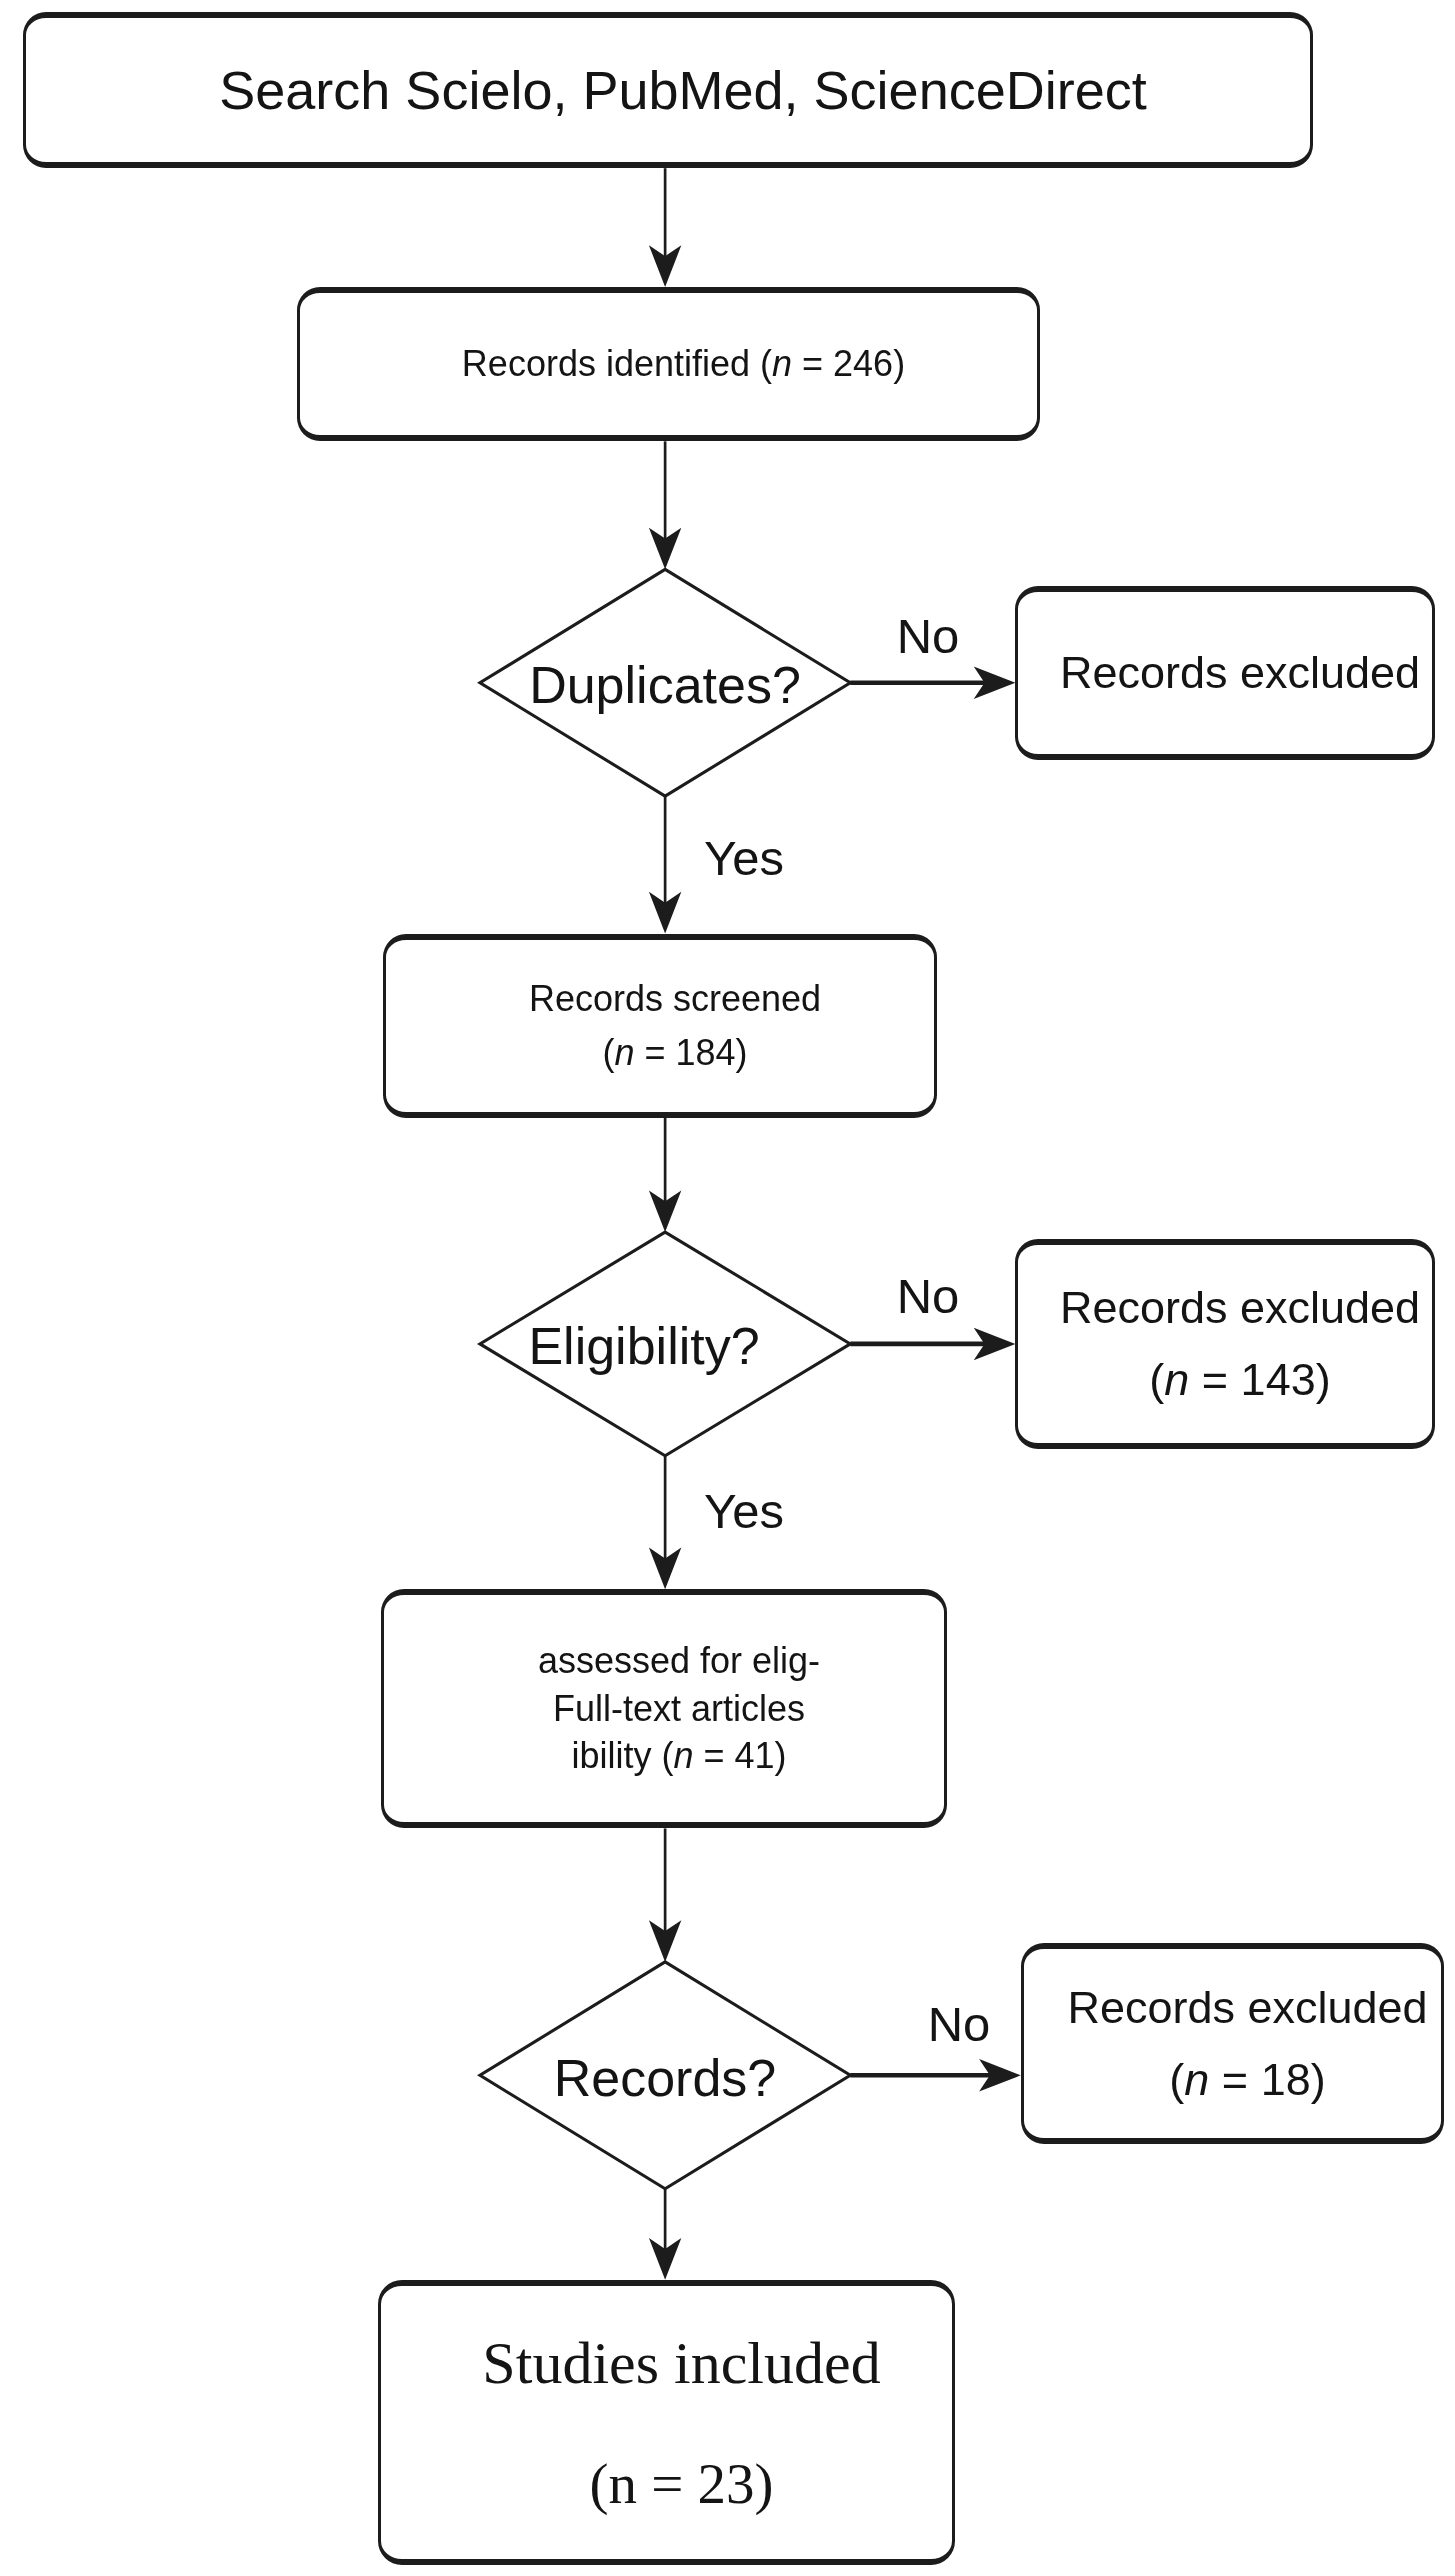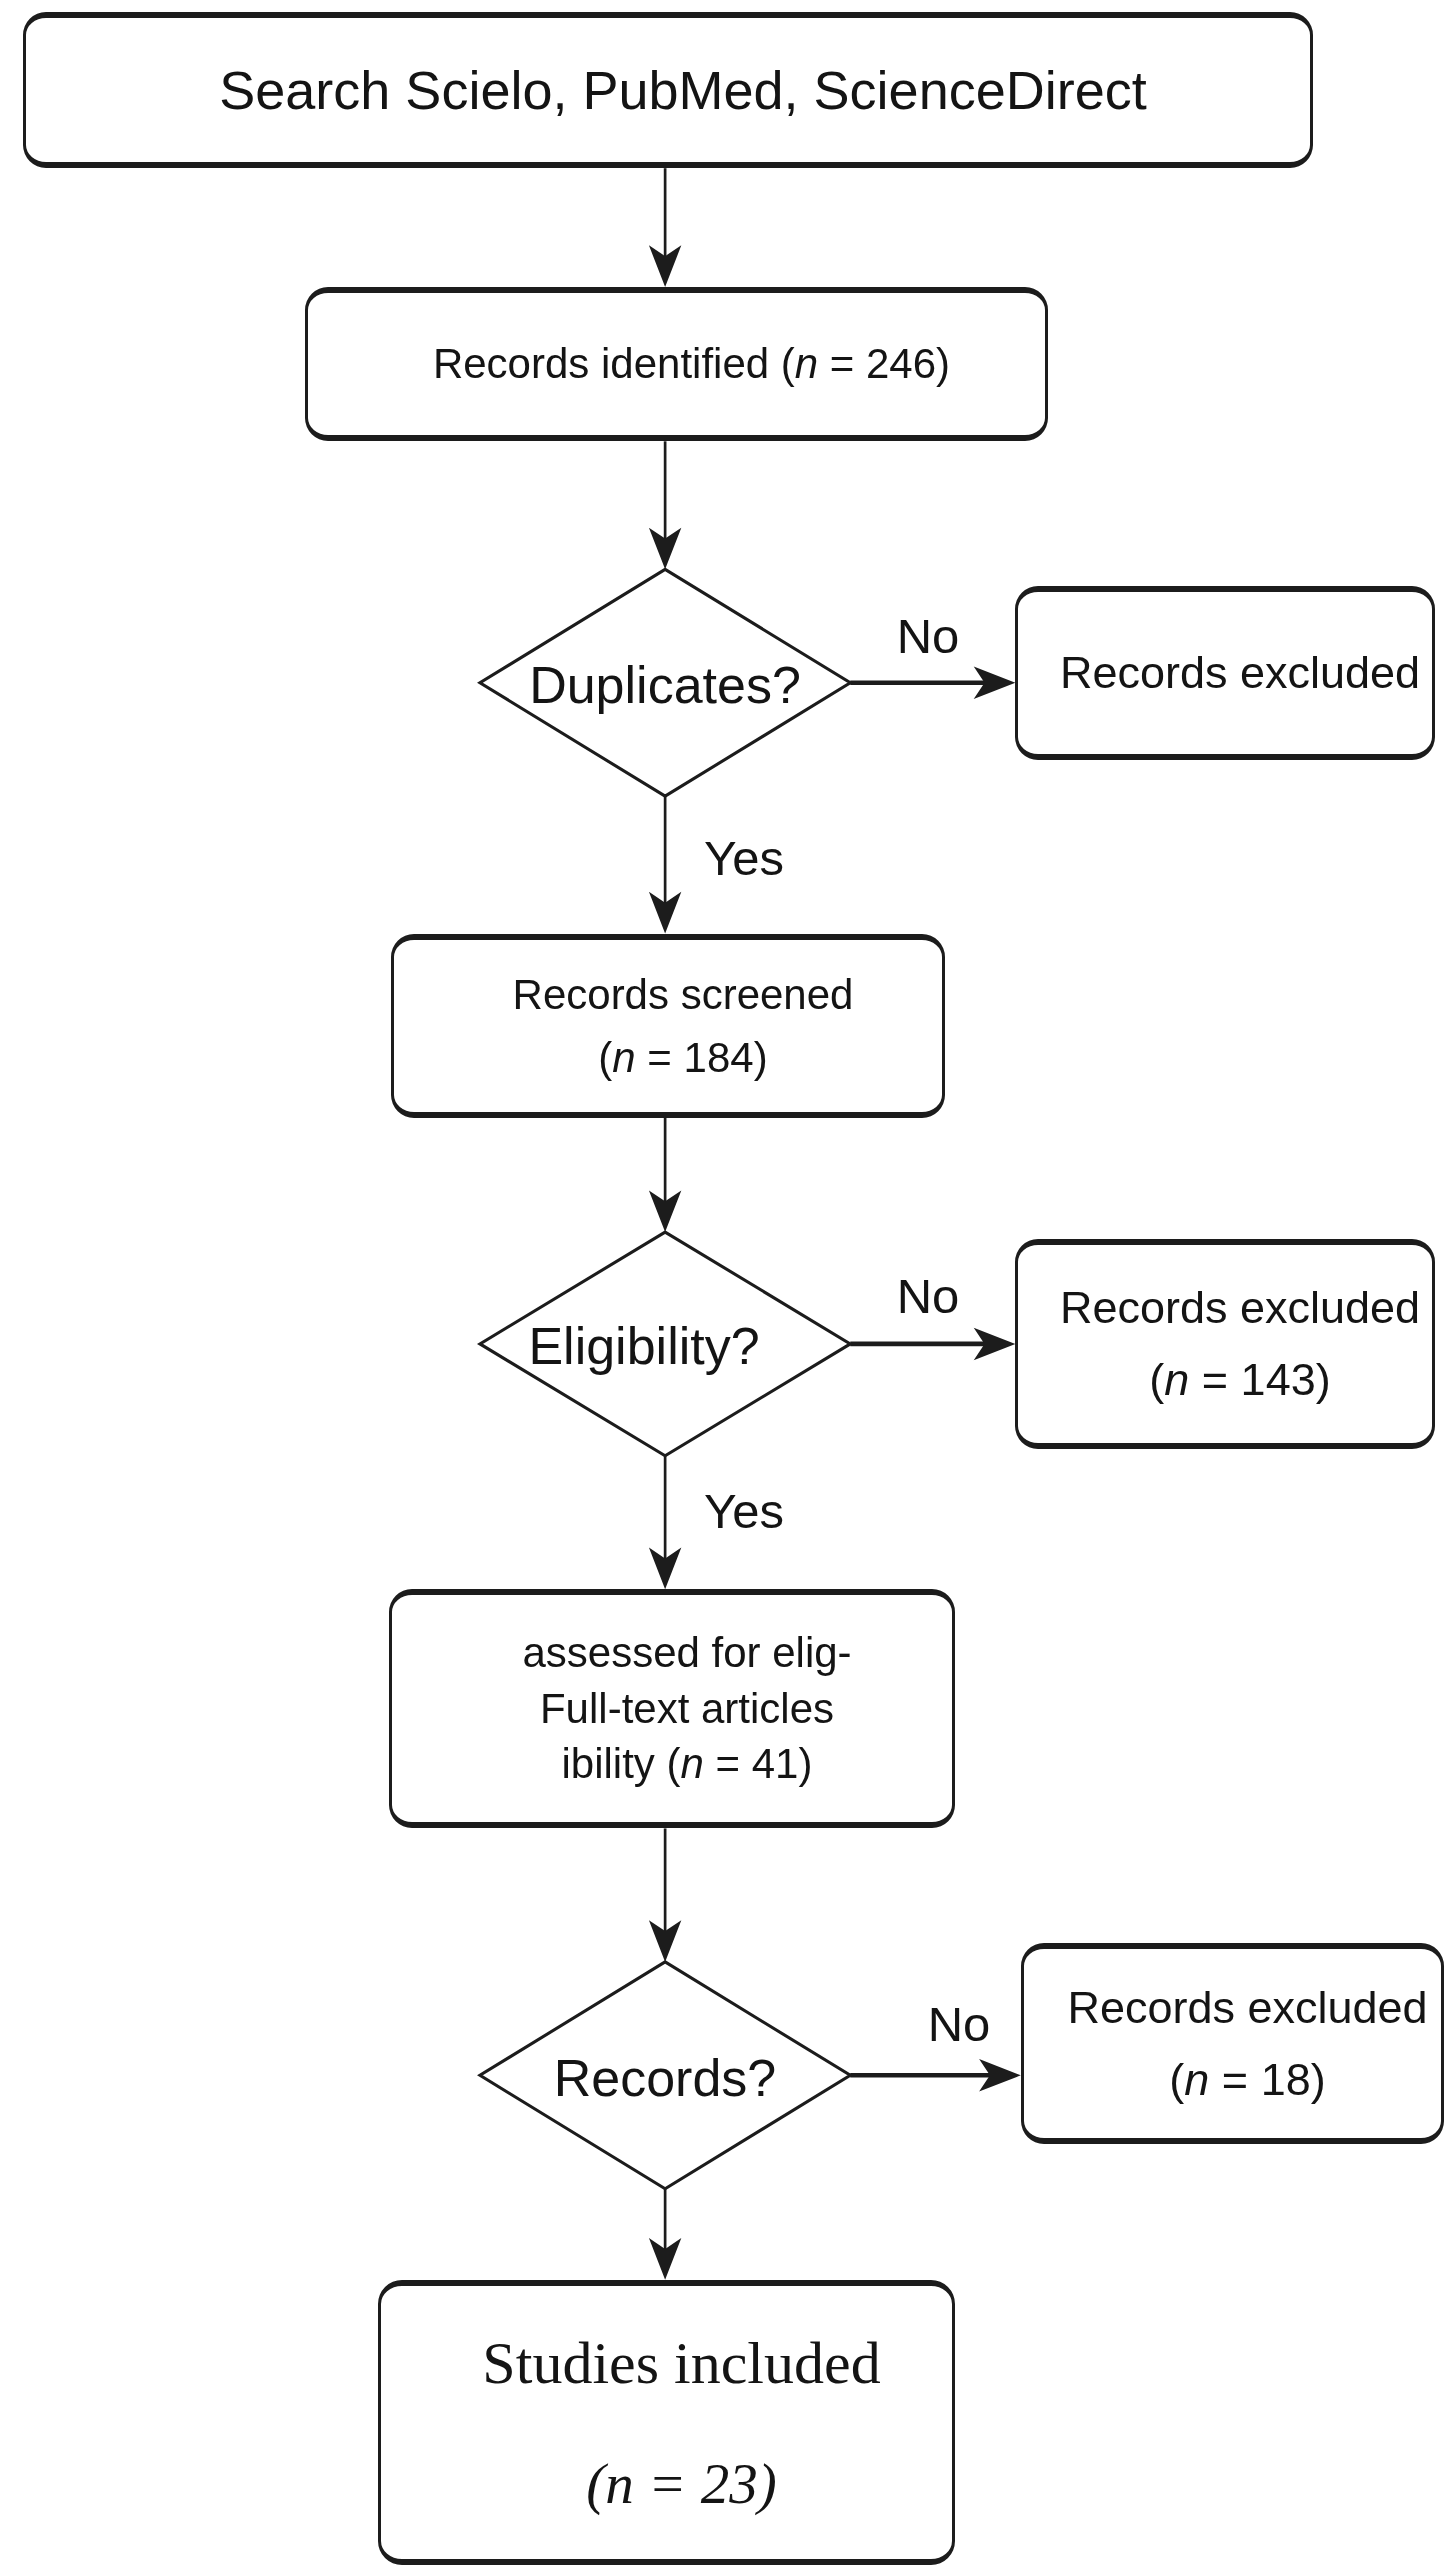--- a/index.html
+++ b/index.html
@@ -15,29 +15,29 @@
     display:flex;flex-direction:column;align-items:center;justify-content:center;
     text-align:center;line-height:1.32;padding-left:30px;
   }
   .box .line{white-space:nowrap;}
   .it{font-style:italic;}
   .lbl{
     position:absolute;transform:translate(-50%,-50%);
     white-space:nowrap;text-align:center;
   }
   .f-search{font-size:54px;}
-  .f-main{font-size:42px;margin-left:8px;}
+  .f-main{font-size:36px;}
   .f-diamond{font-size:52px;text-align:center;}
   .f-edge{font-size:49px;}
   .f-excl{font-size:45px;line-height:1.6;}
   .serif-box{
     font-family:"Liberation Serif",serif;border-radius:32px;
   }
   .serif-box .line1{font-size:60px;}
-  .serif-box .line2{font-size:57px;margin-top:43px;font-style:italic;}
+  .serif-box .line2{font-size:57px;margin-top:43px;}
 </style>
 </head>
 <body>
 
 <div class="stage">
 
   <svg class="layer" width="1456" height="2576" viewBox="0 0 1887 3339">
 
     <line x1="862" y1="218" x2="862" y2="336" stroke="#1c1c1c" stroke-width="3.5"></line>
     <polygon points="862,372 841,318 862,332 883,318" fill="#1c1c1c"></polygon>

